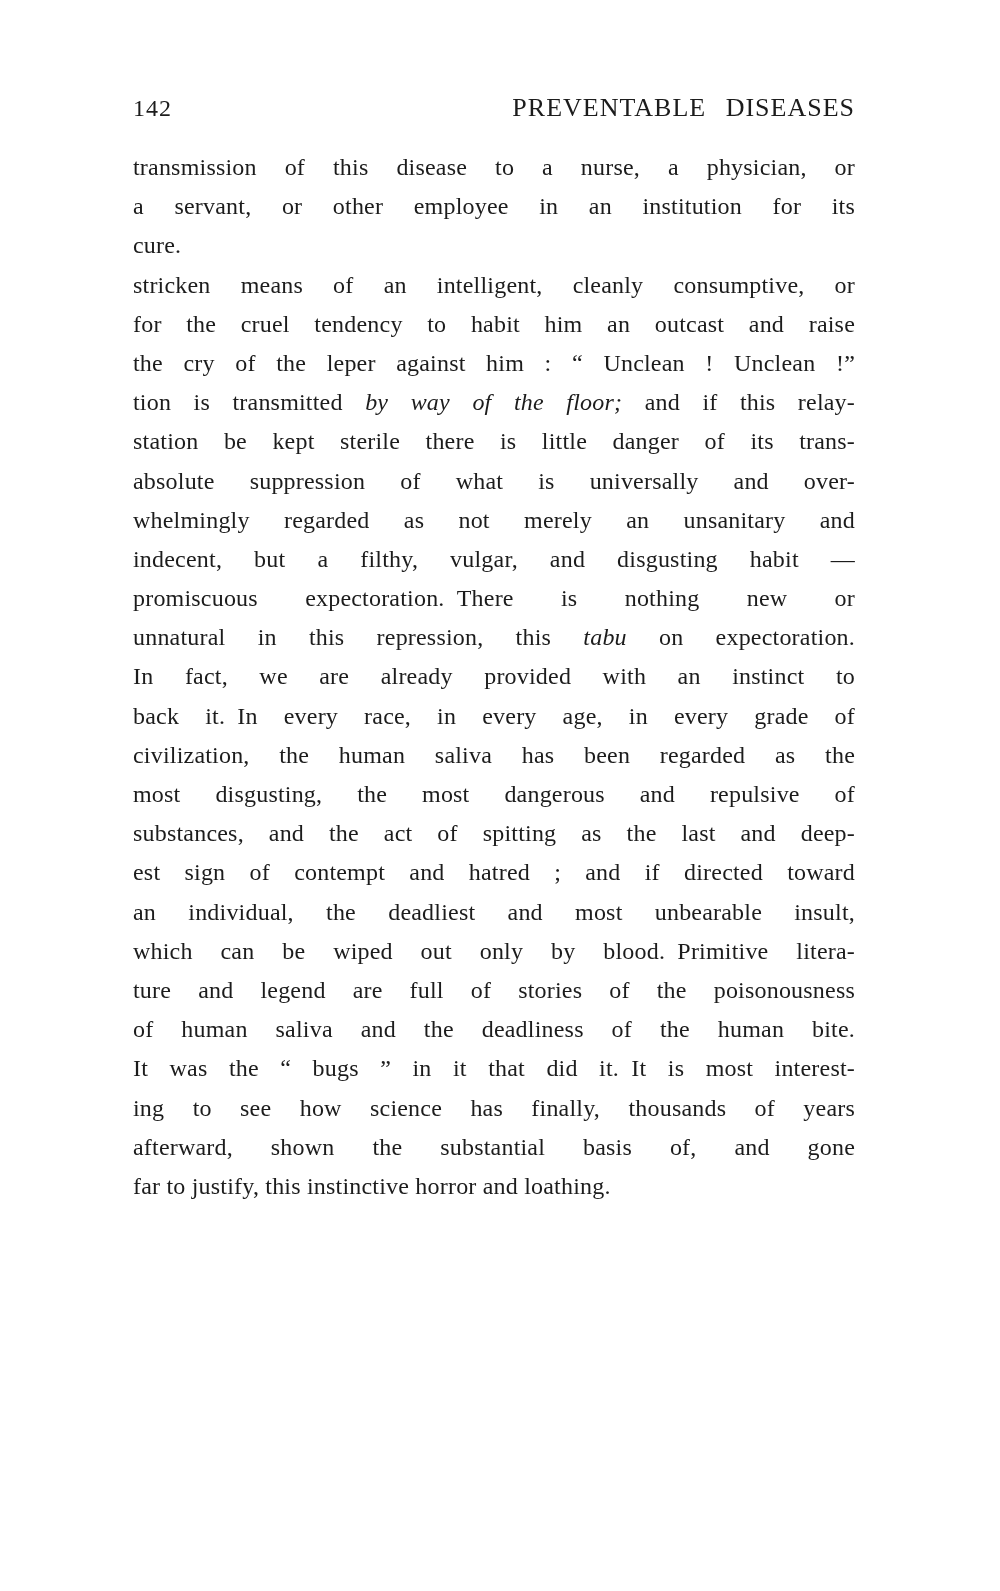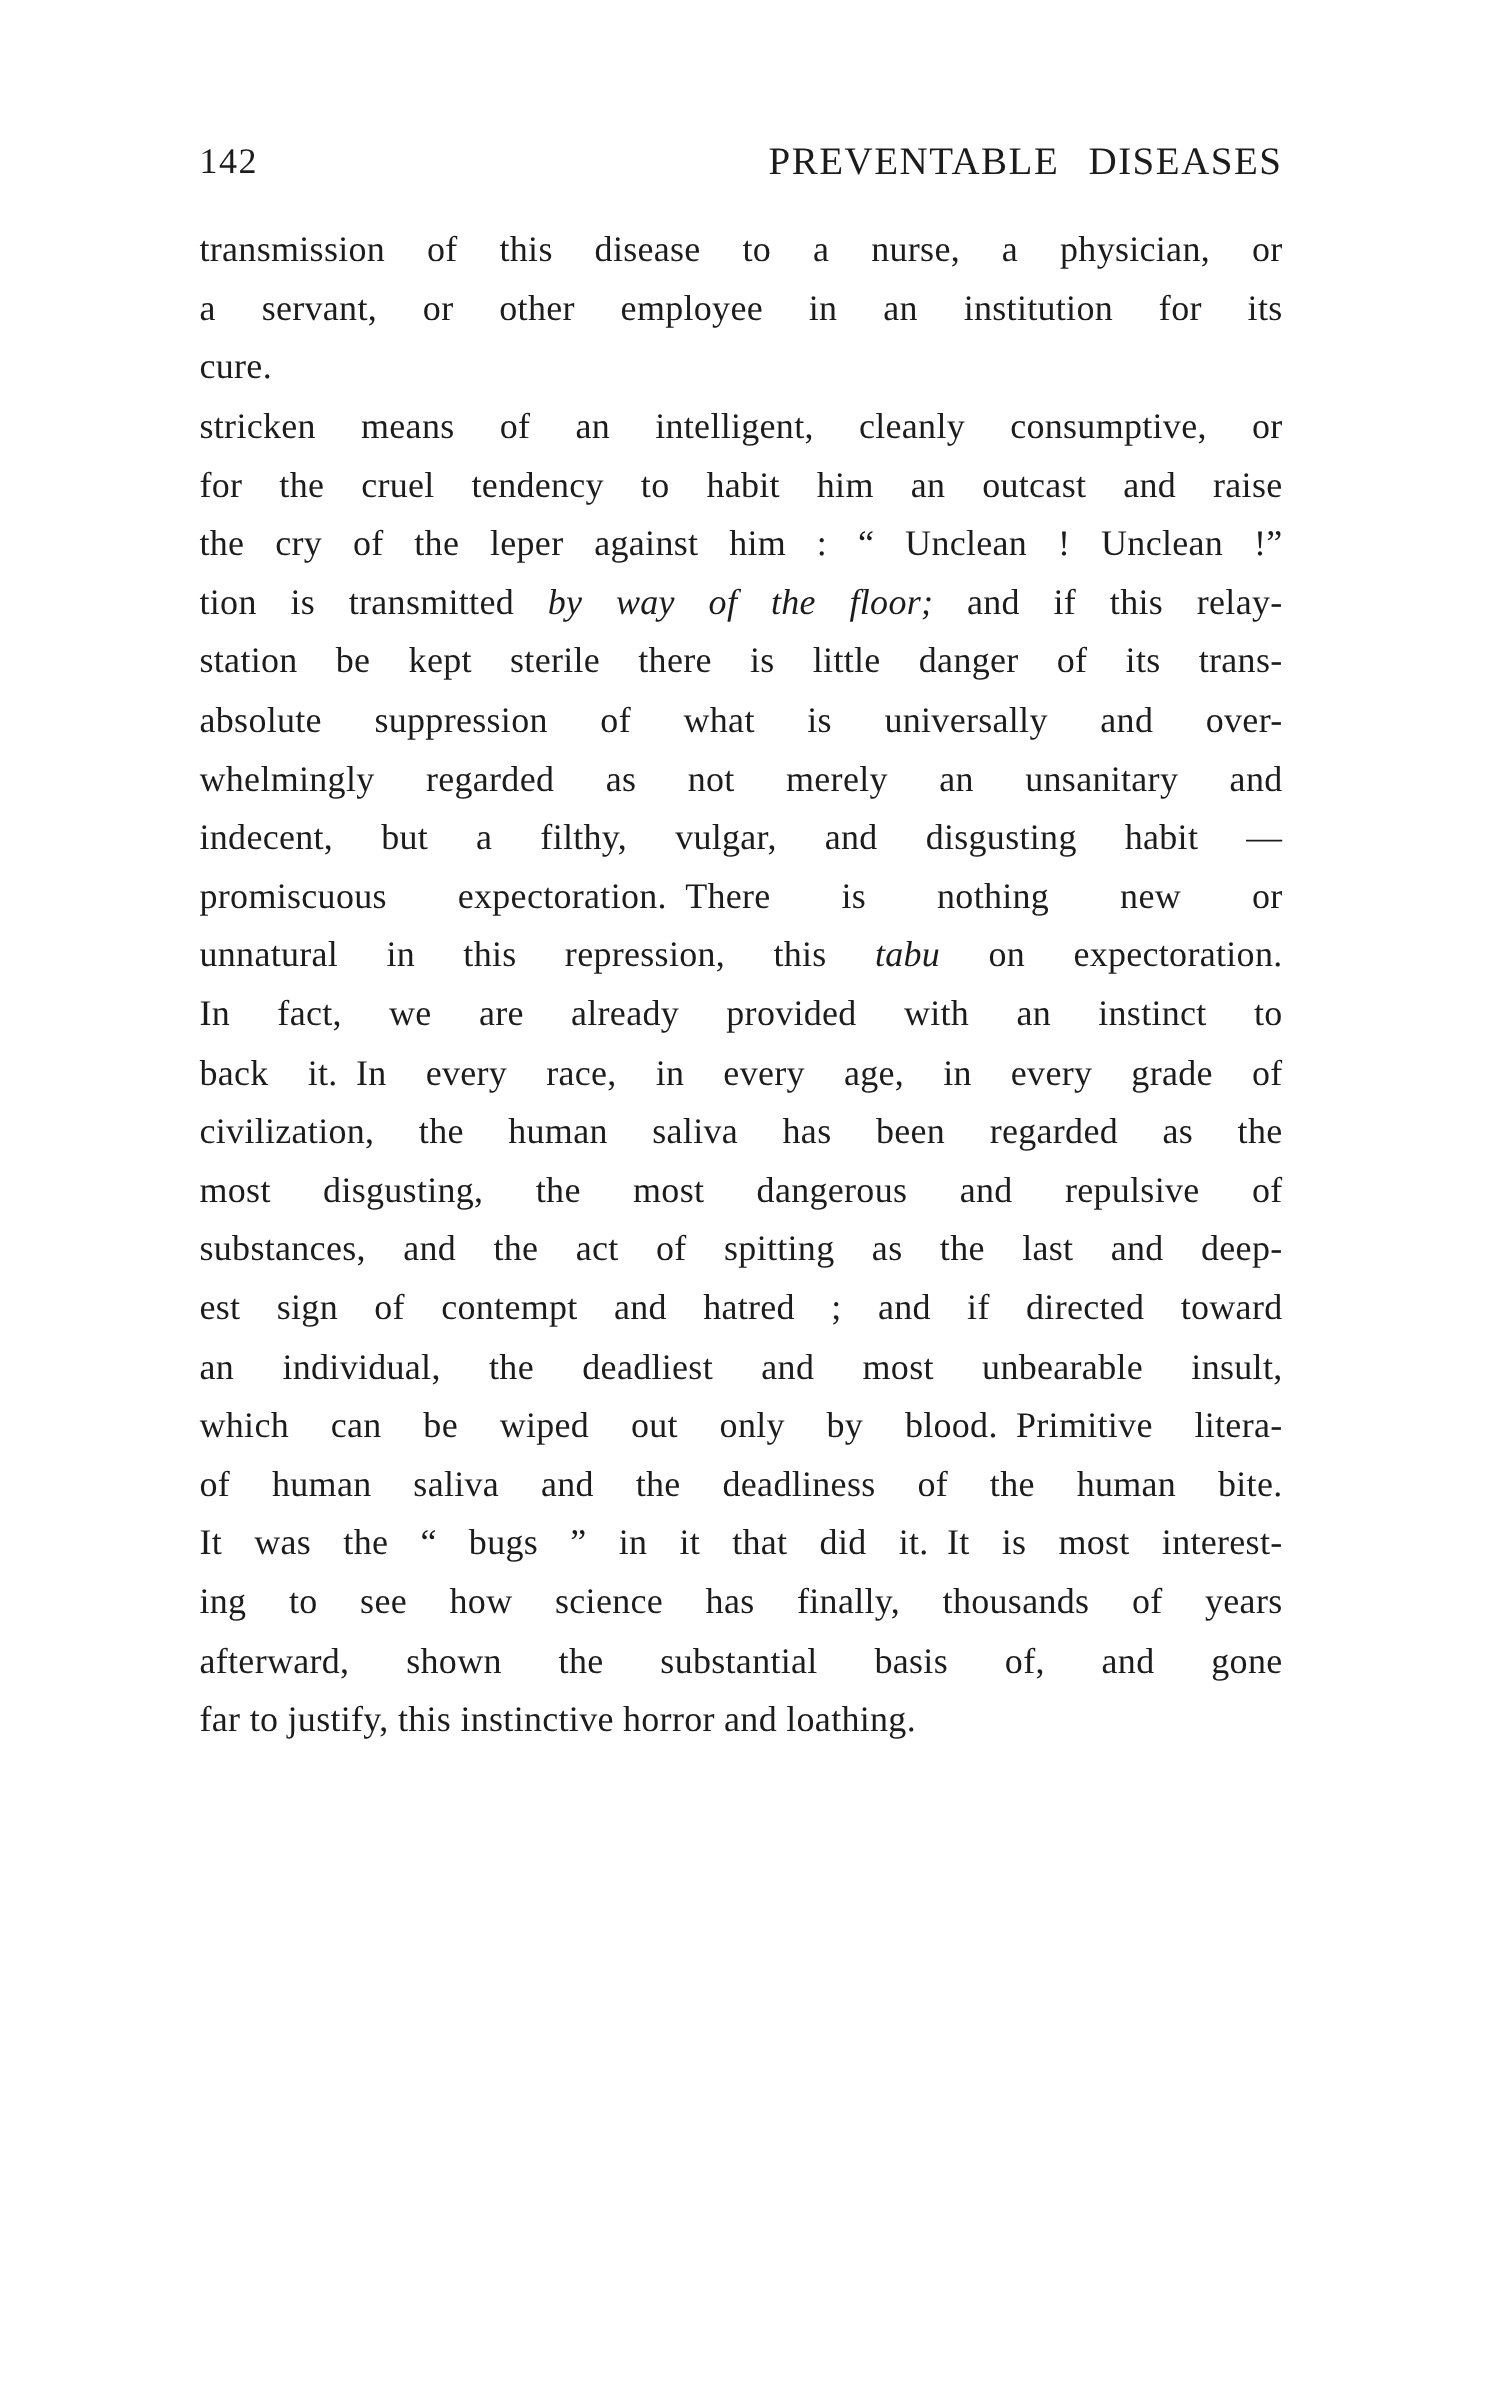--- a/index.html
+++ b/index.html
@@ -109,20 +109,21 @@
       <div class="line"><span>promiscuous expectoration. There is nothing new or</span></div>
       <div class="line"><span>unnatural in this repression, this </span><span class="it">tabu</span><span> on expectoration.</span></div>
       <div class="line"><span>In fact, we are already provided with an instinct to</span></div>
       <div class="line"><span>back it. In every race, in every age, in every grade of</span></div>
       <div class="line"><span>civilization, the human saliva has been regarded as the</span></div>
       <div class="line"><span>most disgusting, the most dangerous and repulsive of</span></div>
       <div class="line"><span>substances, and the act of spitting as the last and deep-</span></div>
       <div class="line"><span>est sign of contempt and hatred ; and if directed toward</span></div>
       <div class="line"><span>an individual, the deadliest and most unbearable insult,</span></div>
       <div class="line"><span>which can be wiped out only by blood. Primitive litera-</span></div>
+      <div class="line"><span>ture and legend are full of stories of the poisonousness</span></div>
       <div class="line"><span>of human saliva and the deadliness of the human bite.</span></div>
       <div class="line"><span>It was the “ bugs ” in it that did it. It is most interest-</span></div>
       <div class="line"><span>ing to see how science has finally, thousands of years</span></div>
       <div class="line"><span>afterward, shown the substantial basis of, and gone</span></div>
       <div class="line last"><span>far to justify, this instinctive horror and loathing.</span></div>
     </main>
 
   <span class="artifact stroke">’</span>
   <span class="artifact dot">.</span>
 </div>

